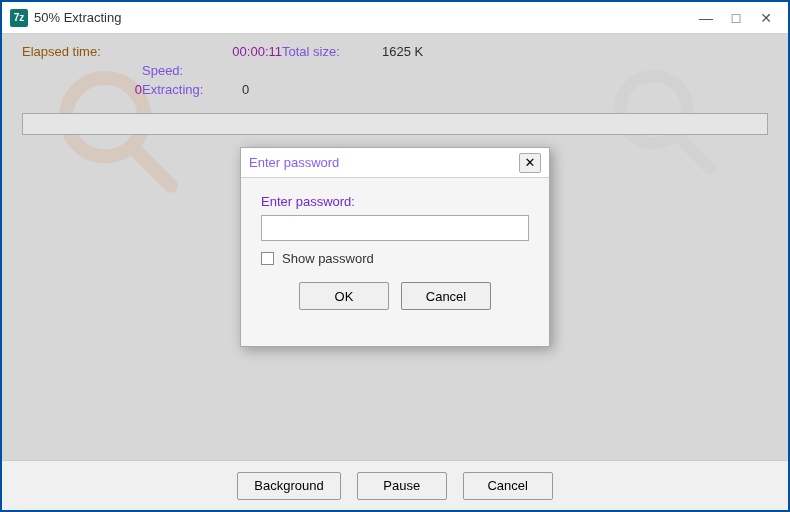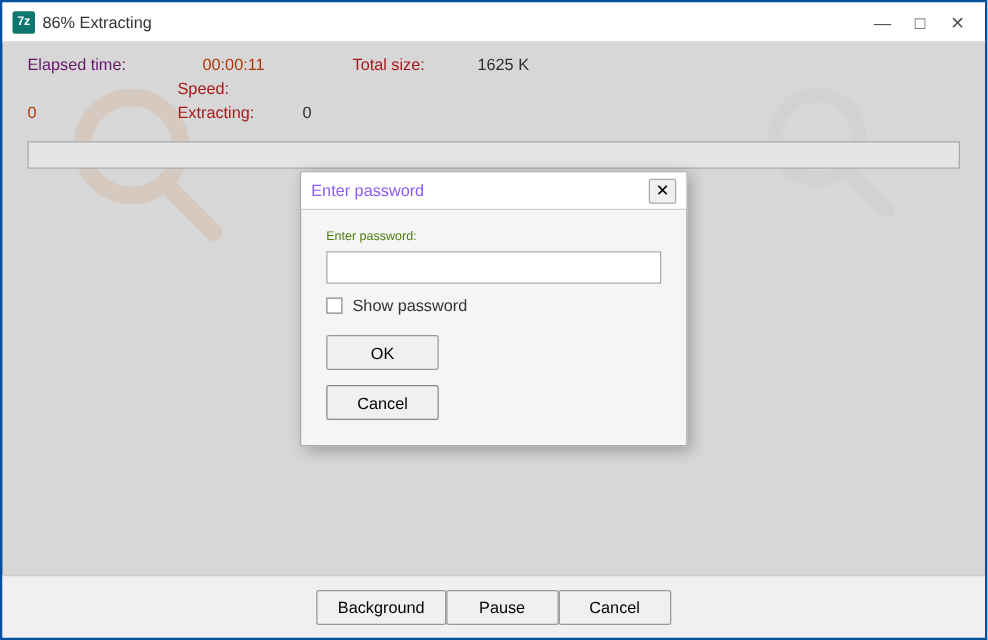--- a/index.html
+++ b/index.html
@@ -122,31 +122,32 @@
       position: relative;
       z-index: 1;
     }
 
     .stats-row {
       display: flex;
       margin-bottom: 4px;
     }
 
     .stat-label {
-      color: #701a75;
+      color: #a16207;
       min-width: 140px;
     }
 
     .stat-value {
-      color: #c2410c;
+      color: #a21caf;
       min-width: 120px;
+      text-align: right;
     }
 
     .stat-label2 {
-      color: #b91c1c;
+      color: #8b5cf6;
       min-width: 100px;
     }
 
     .stat-value2 {
       color: #333;
       flex: 1;
     }
 
     
     .progress-area {
@@ -158,21 +159,21 @@
       z-index: 1;
     }
 
     
     .bottom-bar {
       height: 50px;
       border-top: 1px solid #ccc;
       display: flex;
       align-items: center;
       justify-content: center;
-      gap: 0;
+      gap: 16px;
       background: #f0f0f0;
       flex-shrink: 0;
       padding: 0 20px;
     }
 
     .bottom-btn {
       min-width: 90px;
       height: 28px;
       border: 1px solid #999;
       background: #f0f0f0;
@@ -228,22 +229,22 @@
       align-items: center;
       justify-content: center;
       border-radius: 2px;
     }
 
     .modal-body {
       padding: 16px 20px 20px 20px;
     }
 
     .modal-label {
-      font-size: 10px;
-      color: #4d7c0f;
+      font-size: 13px;
+      color: #6d28d9;
       margin-bottom: 6px;
       display: block;
     }
 
     .password-input {
       width: 100%;
       height: 26px;
       border: 1px solid #aaa;
       background: white;
       padding: 2px 4px;
@@ -273,21 +274,20 @@
     .checkbox-label {
       font-size: 13px;
       color: #333;
       cursor: pointer;
     }
 
     .modal-buttons {
       display: flex;
       justify-content: center;
       gap: 12px;
-      flex-direction: column;
     }
 
     .modal-btn {
       width: 90px;
       height: 28px;
       border: 1px solid #888;
       background: #f0f0f0;
       cursor: pointer;
       font-size: 13px;
       border-radius: 2px;
@@ -297,21 +297,21 @@
       border: 1px solid #999;
     }
   </style>
 </head>
 <body>
 
 <div class="window">
 
   <div class="title-bar">
     <div class="title-bar-icon">7z</div>
-    <span class="title-text">86% Extracting</span>
+    <span class="title-text">50% Extracting</span>
     <div class="title-controls">
       <button class="title-btn">—</button>
       <button class="title-btn">□</button>
       <button class="title-btn close">✕</button>
     </div>
   </div>
 
   <div class="content-area">
 
     <div class="watermark">

